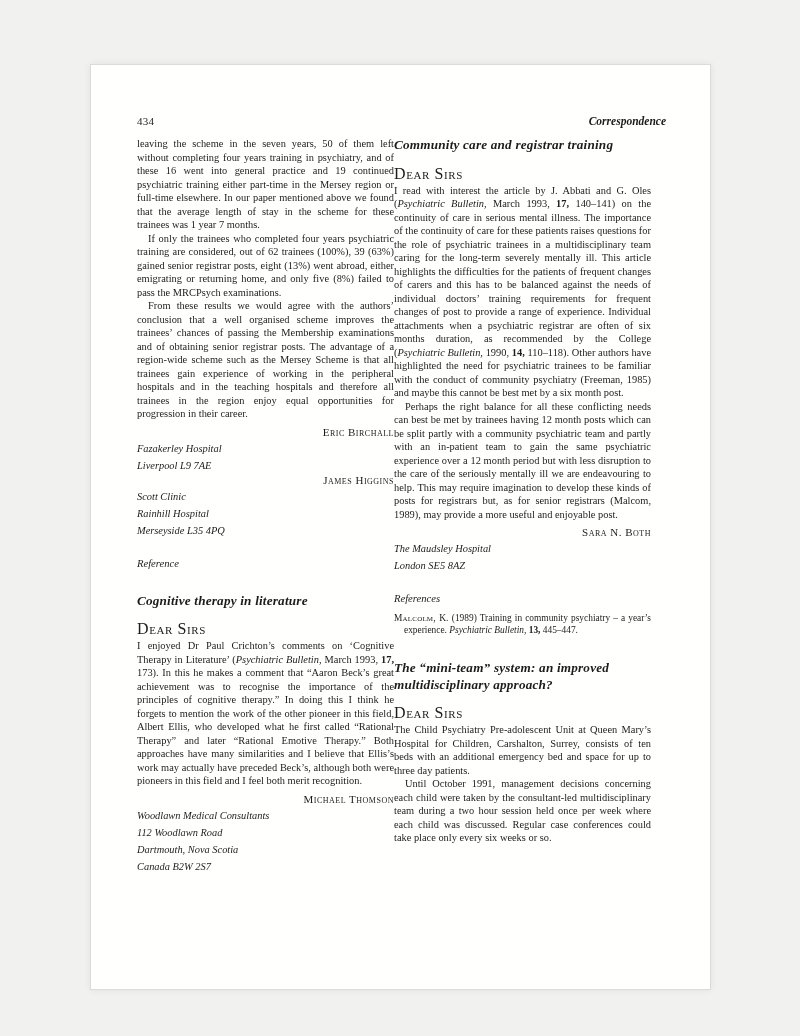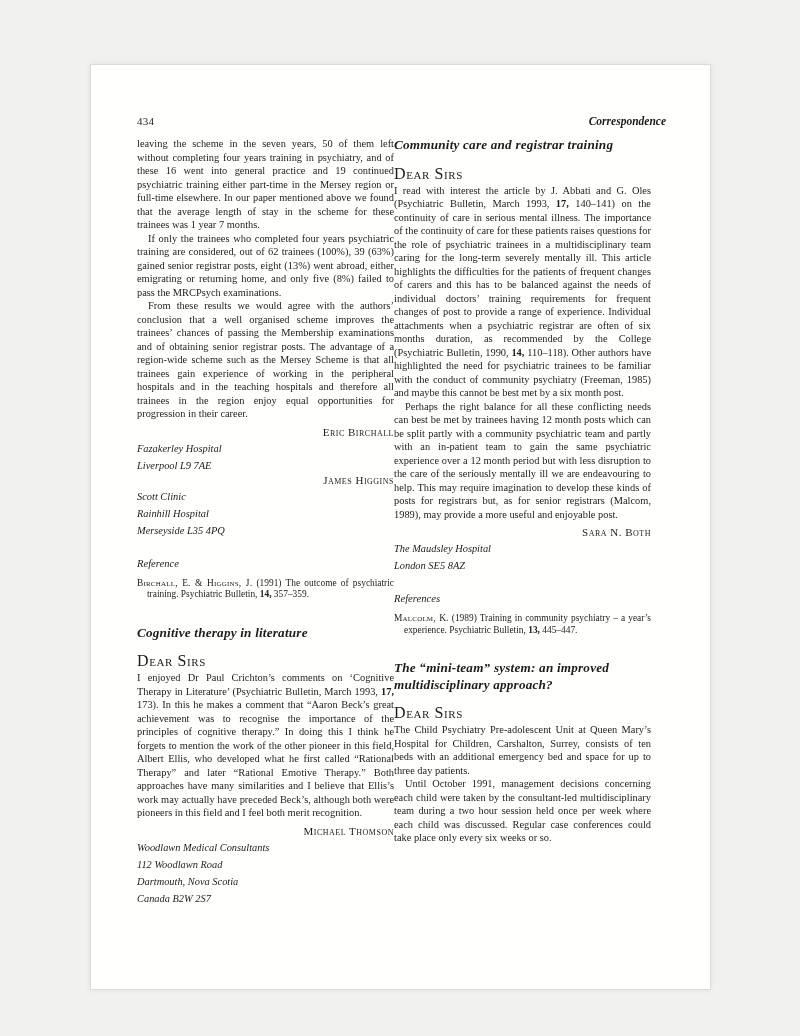--- a/index.html
+++ b/index.html
@@ -59,21 +59,21 @@
     font-style:italic; font-weight:normal; font-size:10.6px;
     margin-top:19px; margin-bottom:9px;
   }
   p.reference {
     font-size:9.4px; line-height:11.6px;
     text-align:justify;
     padding-left:10px; text-indent:-10px;
   }
   p.reference + p.reference { margin-top:1px; }
 
-  .seg-i { }
+  .seg-i { font-style:italic; }
   .seg-b { font-weight:bold; }
   .seg-sc { font-variant:small-caps; letter-spacing:0.2px; }
 </style>
 </head>
 <body>
 
 <div class="canvas">
   <div class="page">
 
     <header class="page-header">
@@ -96,21 +96,20 @@
 Liverpool L9 7AE</div>
           </div>
           <div class="sig">
             <div class="sig-name">James Higgins</div>
             <div class="sig-address">Scott Clinic
 Rainhill Hospital
 Merseyside L35 4PQ</div>
           </div>
 
           <h3 class="ref-heading">Reference</h3>
-          <p class="reference"><span class="seg-sc">Birchall, E. &amp; Higgins, J.</span><span> (1991) The outcome of psychiatric training. </span><span class="seg-i">Psychiatric Bulletin,</span><span> </span><span class="seg-b">14,</span><span> 357–359.</span></p>
         </section>
 
         <section class="letter">
           <h2 class="letter-title">Cognitive therapy in literature</h2>
           <div class="salutation">Dear Sirs</div>
           <p class="body"><span>I enjoyed Dr Paul Crichton’s comments on ‘Cognitive Therapy in Literature’ (</span><span class="seg-i">Psychiatric Bulletin,</span><span> March 1993, </span><span class="seg-b">17,</span><span> 173). In this he makes a comment that “Aaron Beck’s great achievement was to recognise the importance of the principles of cognitive therapy.” In doing this I think he forgets to mention the work of the other pioneer in this field, Albert Ellis, who developed what he first called “Rational Therapy” and later “Rational Emotive Therapy.” Both approaches have many similarities and I believe that Ellis’s work may actually have preceded Beck’s, although both were pioneers in this field and I feel both merit recognition.</span></p>
 
           <div class="sig">
             <div class="sig-name">Michael Thomson</div>
             <div class="sig-address">Woodlawn Medical Consultants

